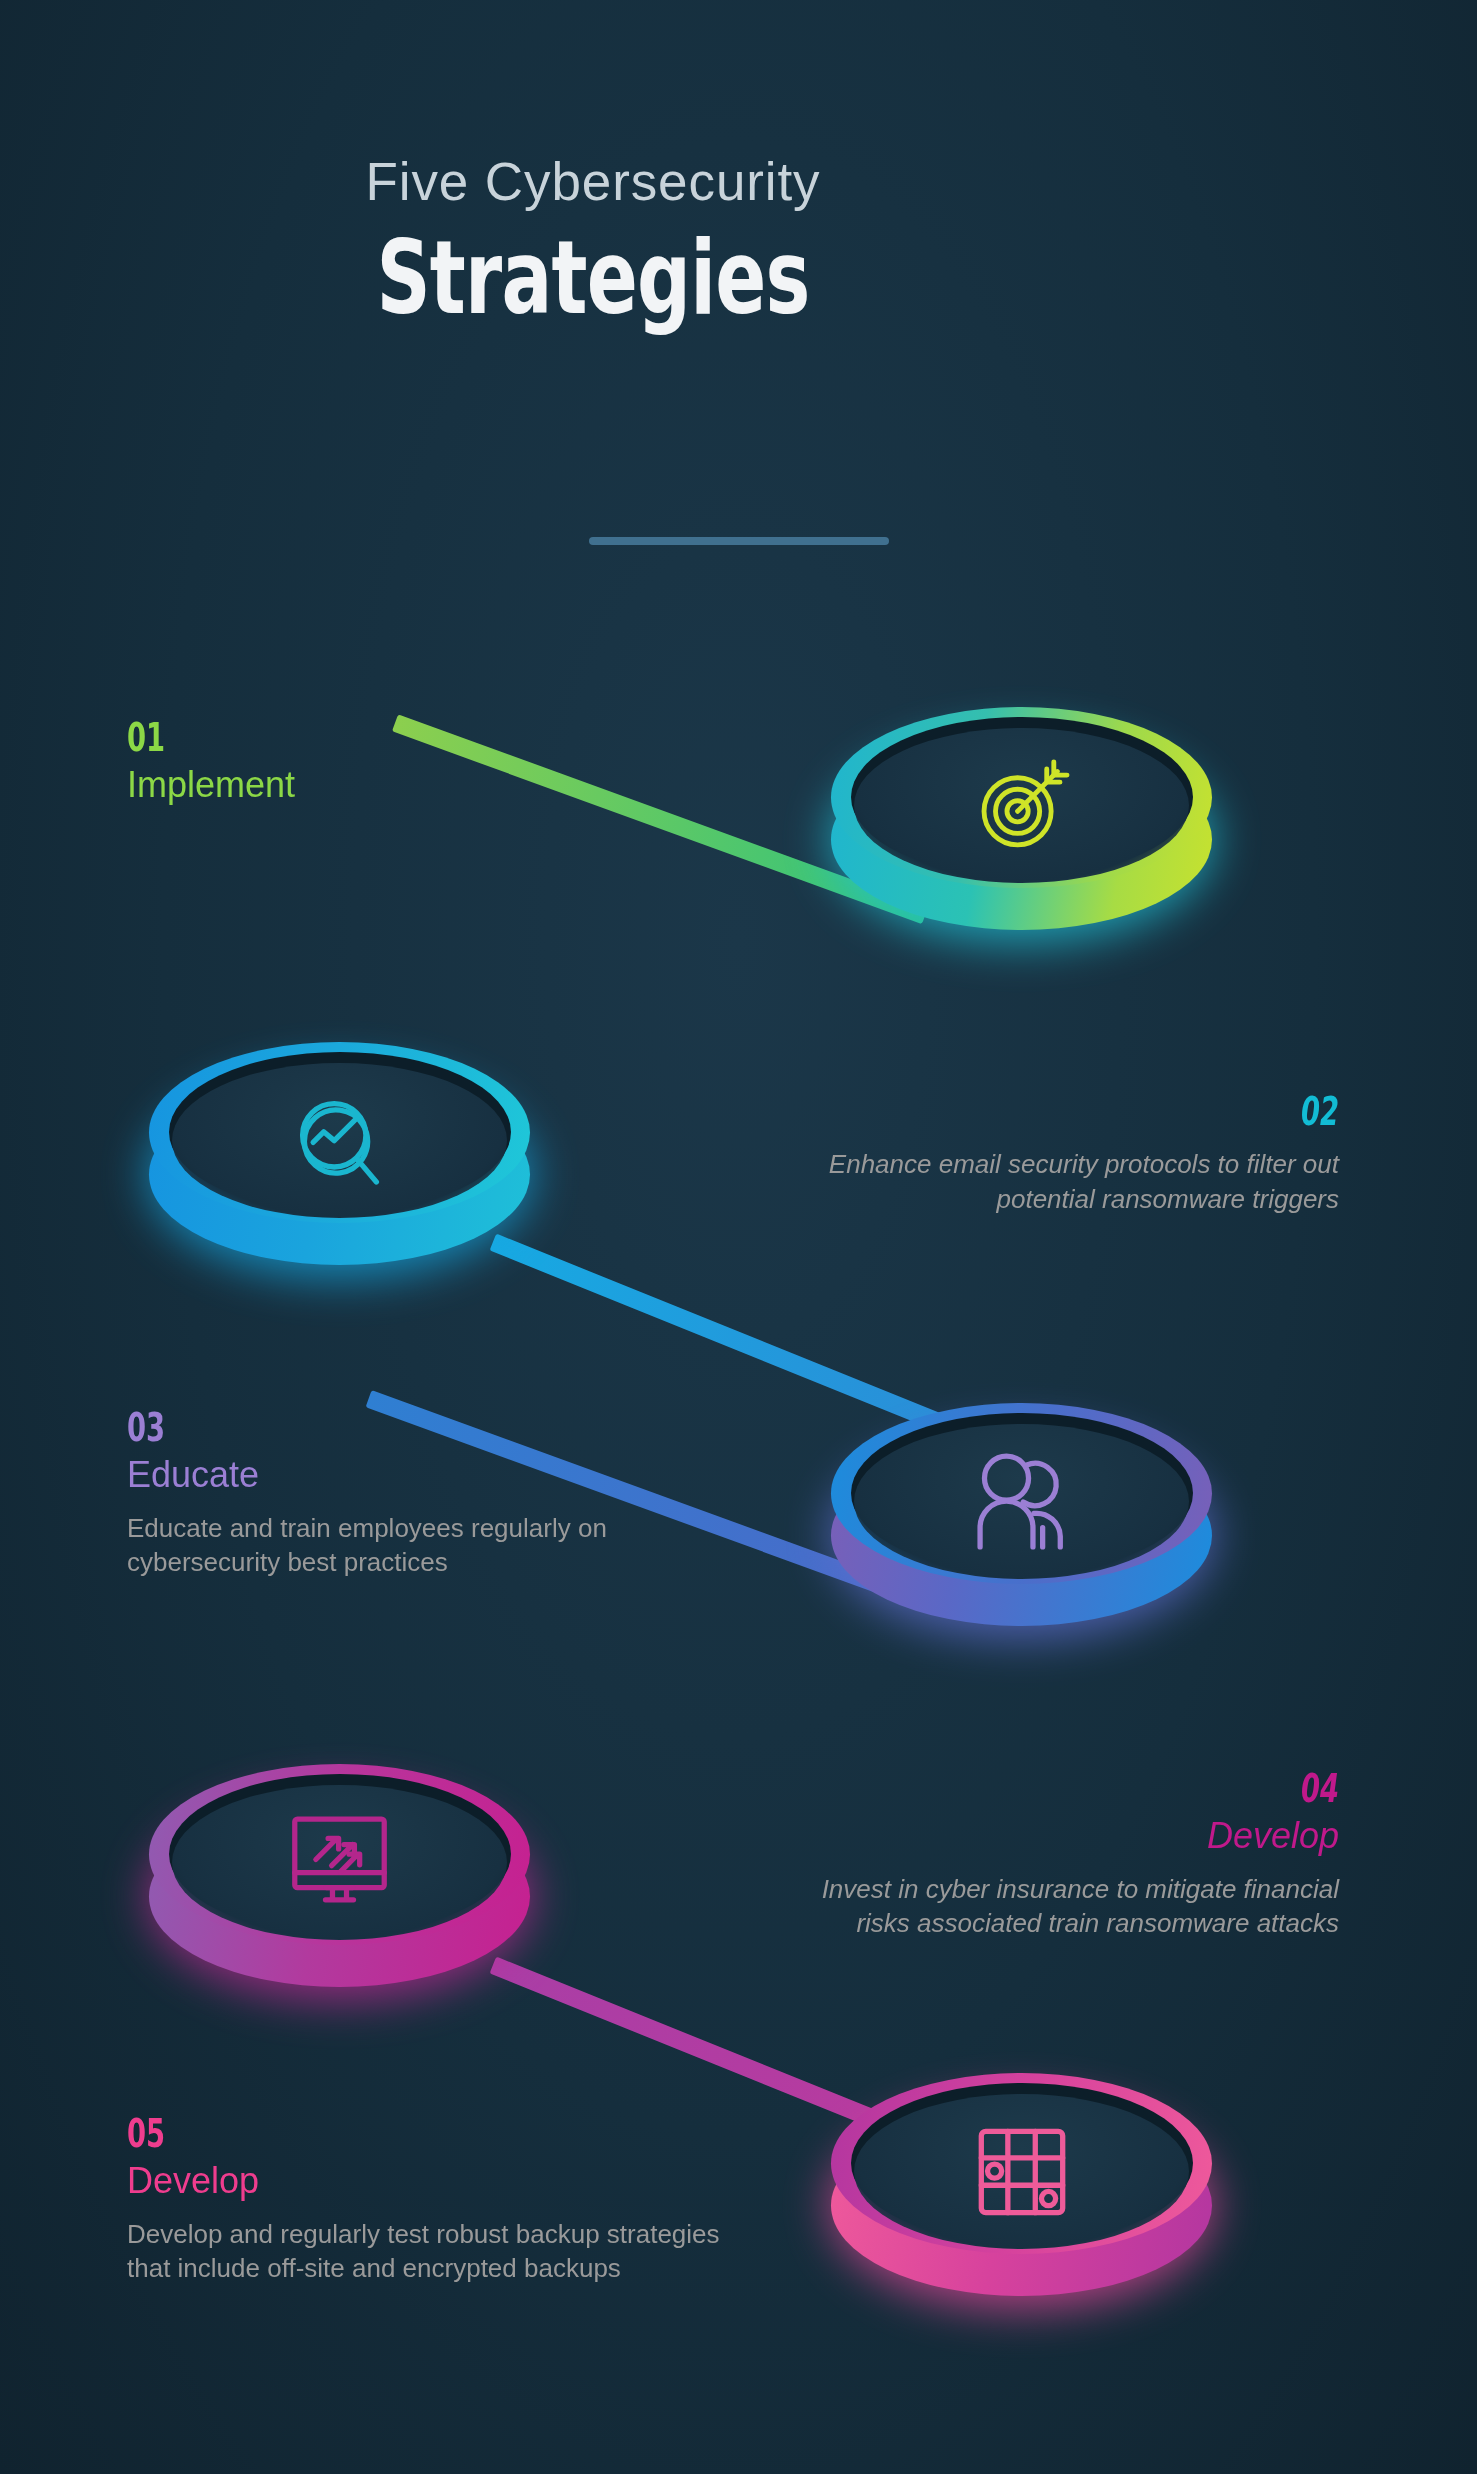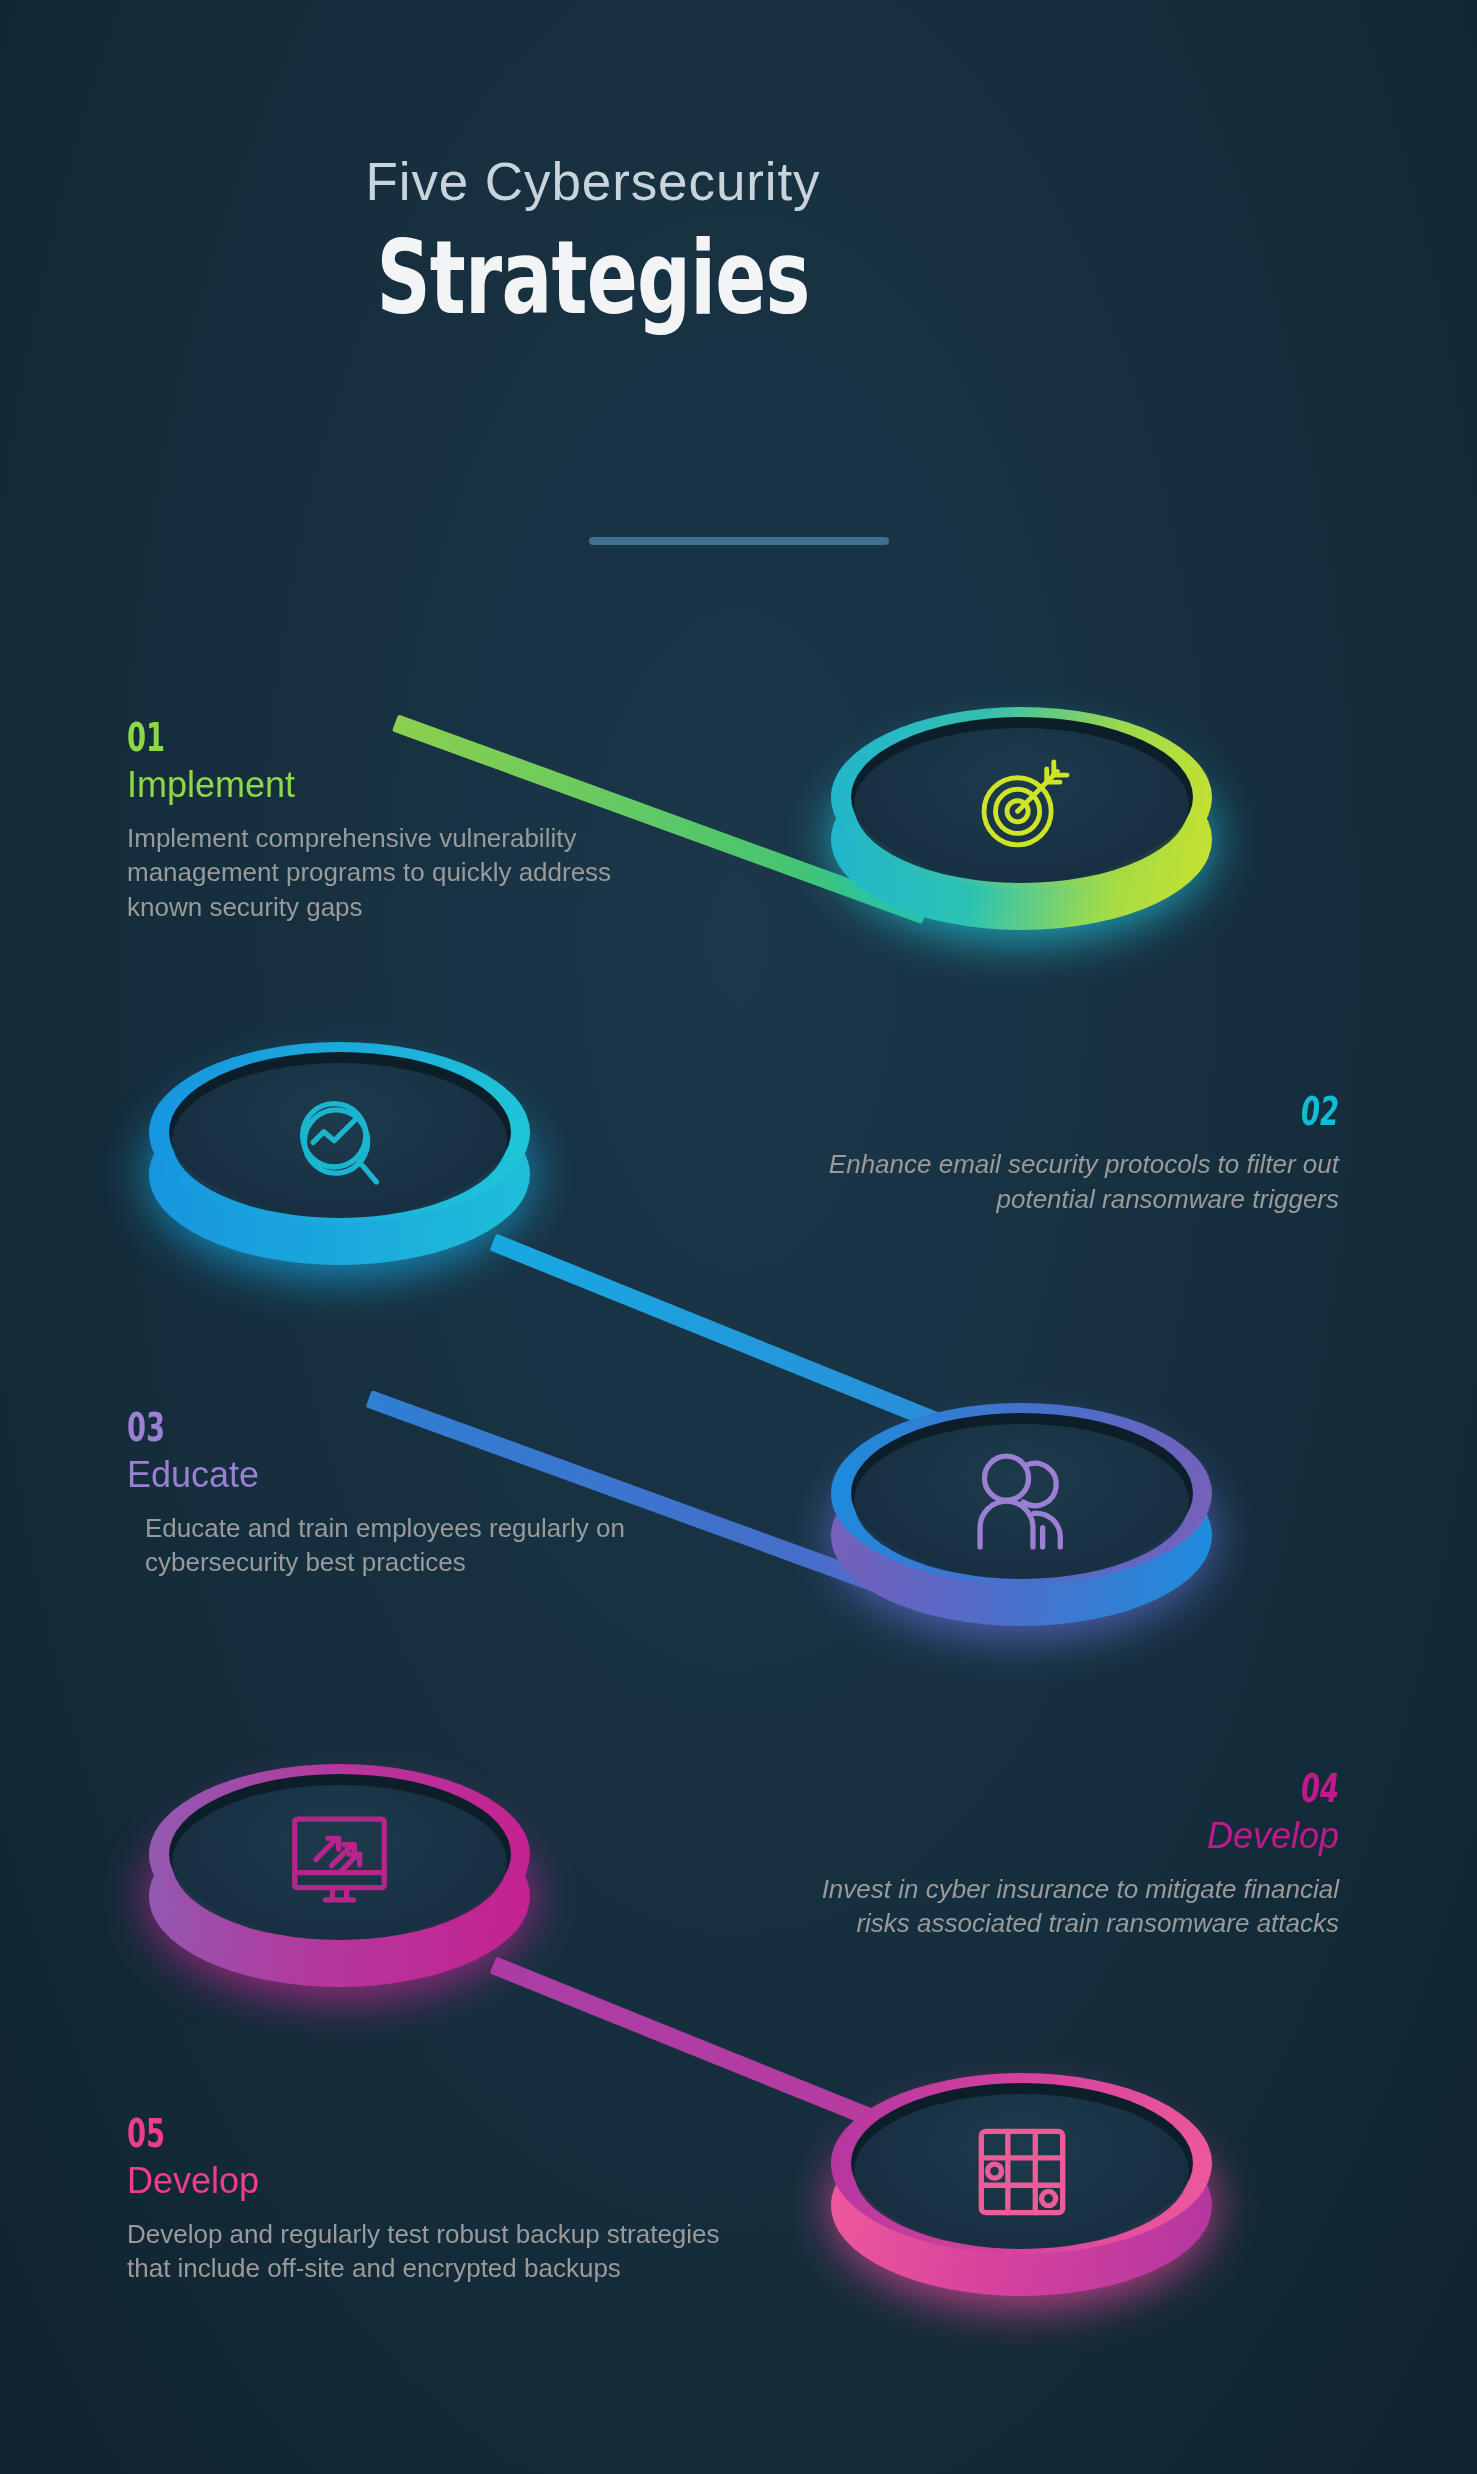--- a/index.html
+++ b/index.html
@@ -181,32 +181,31 @@
         <path d="M6 36 H98 M6 67 H98 M36 6 V98 M67 6 V98"></path>
         <circle cx="21" cy="51" r="8"></circle>
         <circle cx="82" cy="82" r="8"></circle>
       </svg>
     </div>
   </div>
 
   <div class="block left" style="left:127px;top:718px;width:529px;">
     <div class="num" style="color:#8cd846;">01</div>
     <div class="head" style="color:#8cd846;">Implement</div>
-    <div class="desc" style="width:511px;">Implement comprehensive vulnerability management programs to quickly address known security gaps</div>
   </div>
 
   <div class="block right" style="left:740px;top:1092px;width:599px;">
     <div class="num" style="color:#12bcd4;">02</div>
     <div class="desc" style="margin-left:0;">Enhance email security protocols to filter out potential ransomware triggers</div>
   </div>
 
   <div class="block left" style="left:127px;top:1408px;width:564px;">
     <div class="num" style="color:#9b7fd4;">03</div>
     <div class="head" style="color:#9b7fd4;">Educate</div>
-    <div class="desc" style="width:555px;margin-left:18px;">Educate and train employees regularly on cybersecurity best practices</div>
+    <div class="desc" style="width:555px;">Educate and train employees regularly on cybersecurity best practices</div>
   </div>
 
   <div class="block right" style="left:766px;top:1769px;width:573px;">
     <div class="num" style="color:#c0198b;">04</div>
     <div class="head" style="color:#c0198b;">Develop</div>
     <div class="desc">Invest in cyber insurance to mitigate financial risks associated train ransomware attacks</div>
   </div>
 
   <div class="block left" style="left:127px;top:2114px;width:617px;">
     <div class="num" style="color:#ef3d8e;">05</div>

